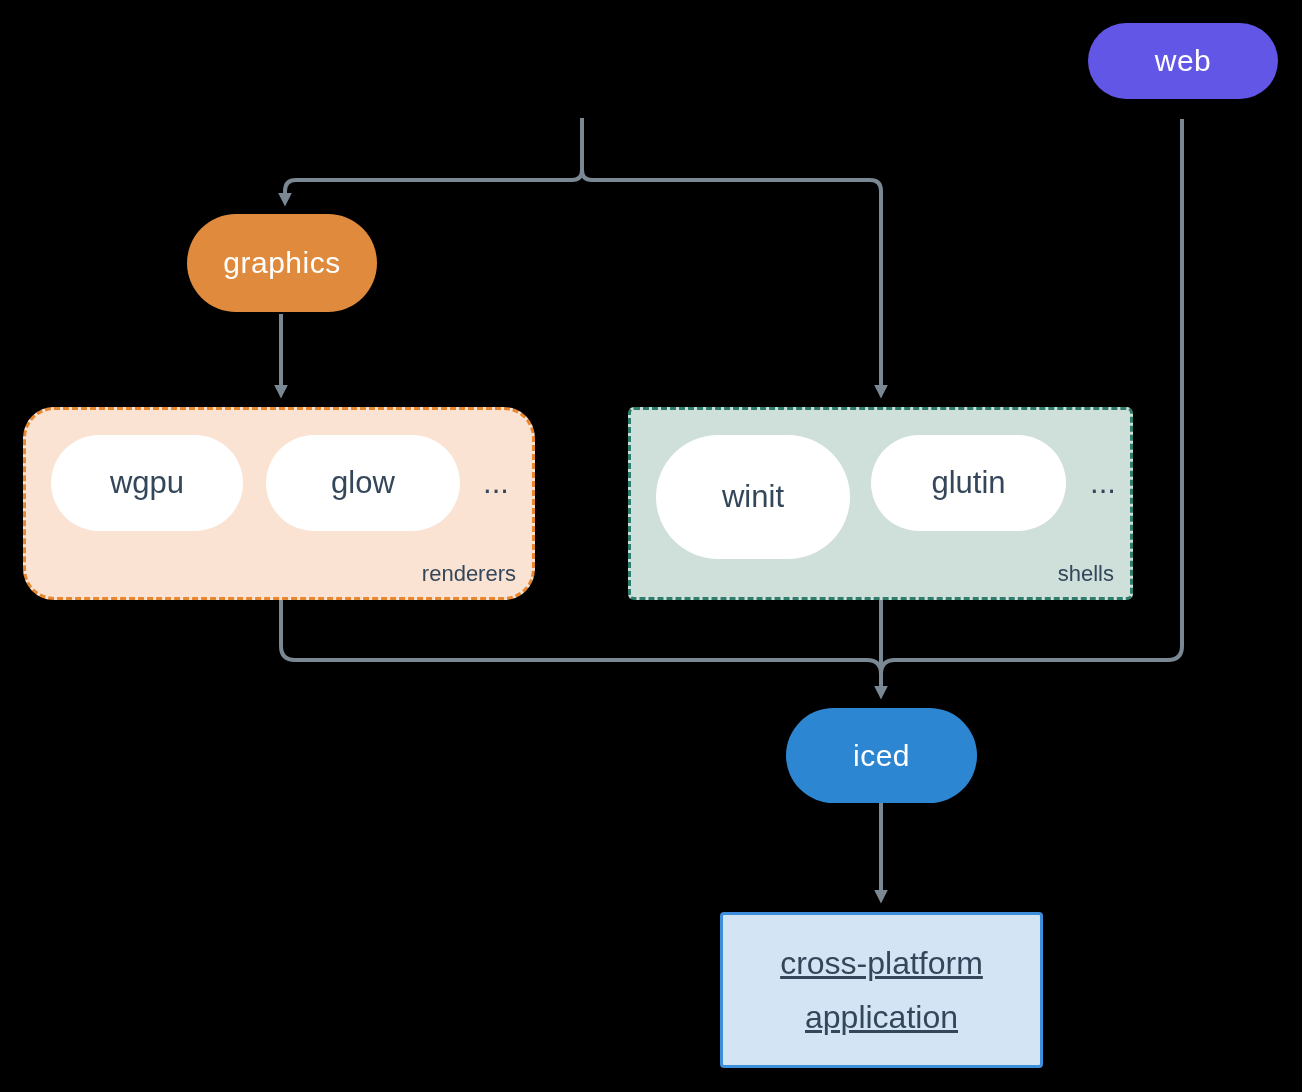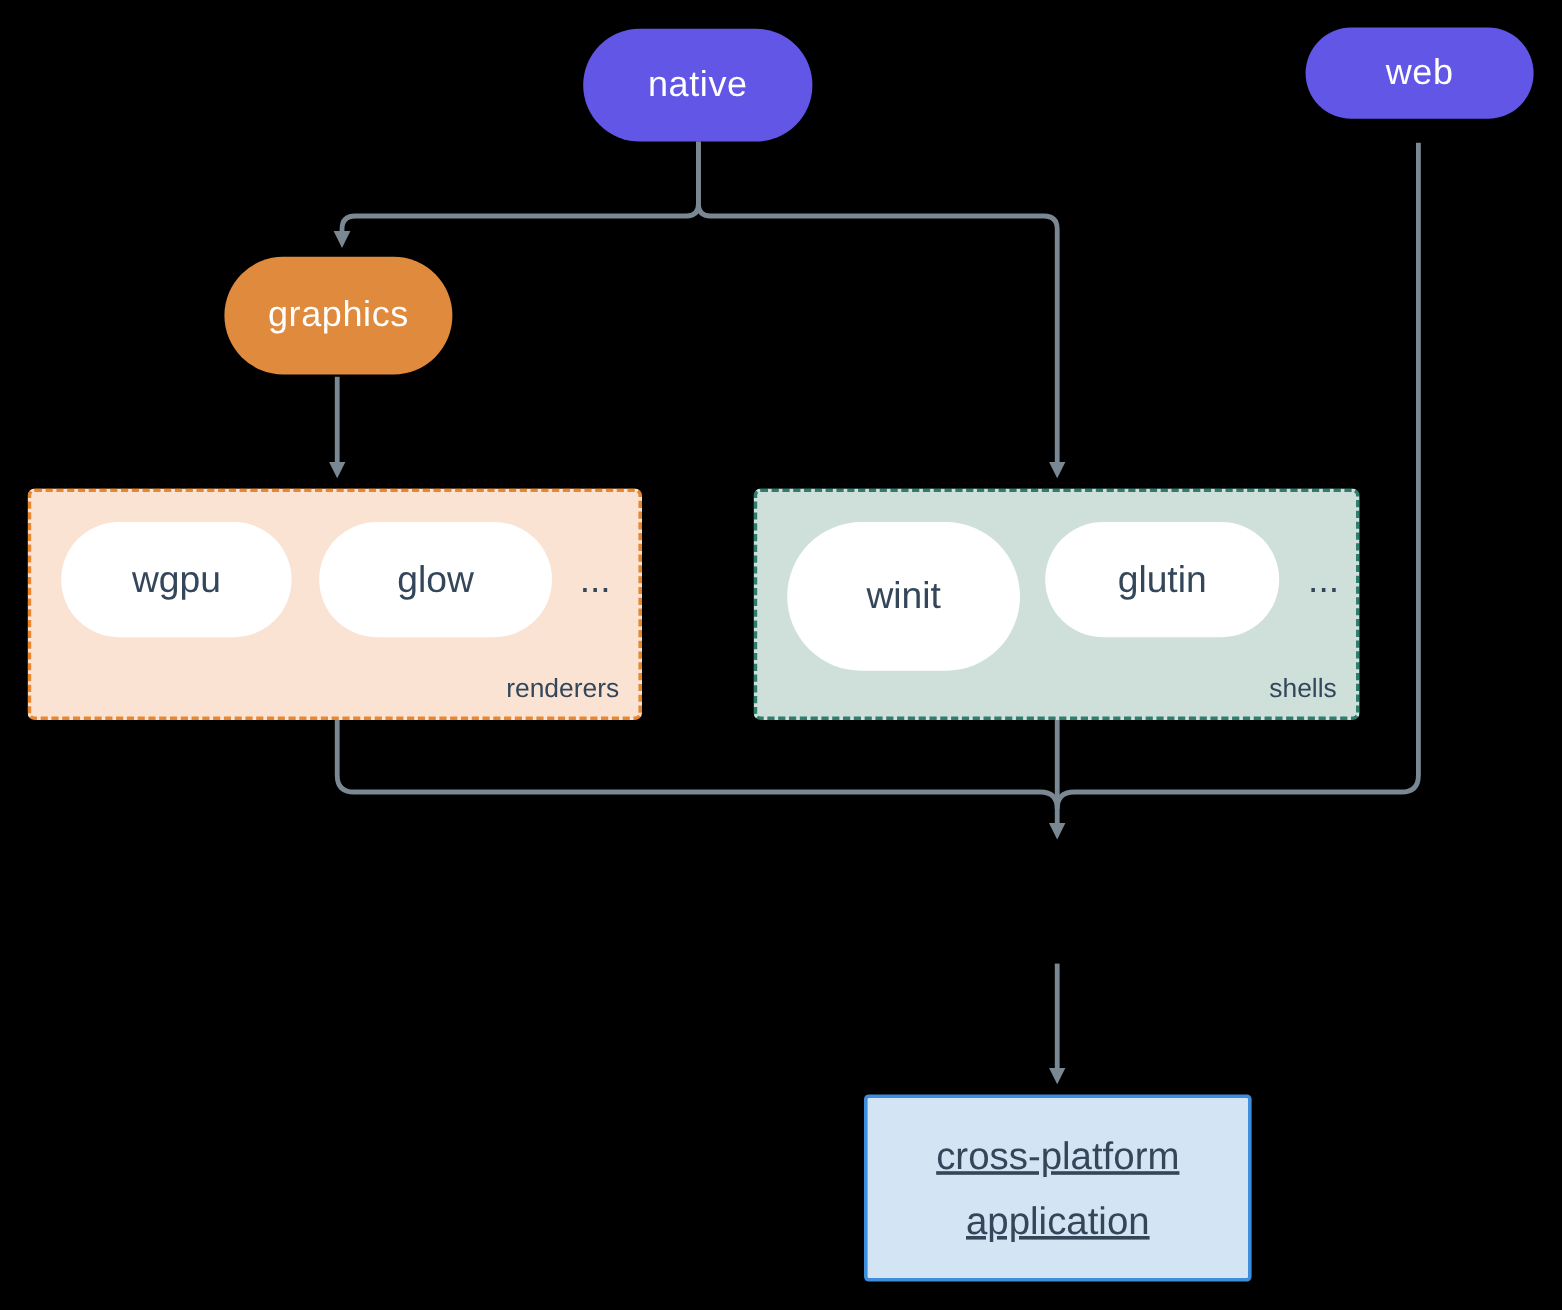--- a/index.html
+++ b/index.html
@@ -96,21 +96,21 @@
     line-height: 1.7;
     color: var(--dark-text, #34475A);
     padding: 0 30px;
     text-decoration: underline;
   }
   
   #node-native   { left: 486px;  top: 24px;  width: 191px; height: 94px; }
   #node-web      { left: 1088px; top: 23px;  width: 190px; height: 76px; }
   #node-graphics { left: 187px;  top: 214px; width: 190px; height: 98px; }
   #node-iced     { left: 786px;  top: 708px; width: 191px; height: 95px; }
-  #group-renderers { left: 23px;  top: 407px; width: 512px; height: 193px; }
+  #group-renderers { left: 23px;  top: 407px; width: 512px; height: 193px; border-radius: 31px; }
   #group-shells    { left: 628px; top: 407px; width: 505px; height: 193px; }
   #pill-wgpu   { left: 25px;  top: 25px; width: 192px; height: 96px; }
   #pill-glow   { left: 240px; top: 25px; width: 194px; height: 96px; }
   #renderers-ellipsis { left: 440px; top: 25px; width: 60px; height: 96px; }
   #pill-winit  { left: 25px;  top: 25px; width: 194px; height: 124px; }
   #pill-glutin { left: 240px; top: 25px; width: 195px; height: 96px; }
   #shells-ellipsis { left: 442px; top: 25px; width: 60px; height: 96px; }
 </style>
 </head>
 <body>
@@ -125,23 +125,20 @@
     </defs>
     <path class="edge" d="M 582 118 V 170 Q 582 180 572 180 H 296 Q 285 180 285 191 V 194" marker-end="url(#arrow)"></path>
     <path class="edge" d="M 582 118 V 170 Q 582 180 592 180 H 870 Q 881 180 881 191 V 386" marker-end="url(#arrow)"></path>
     <path class="edge" d="M 281 314 V 386" marker-end="url(#arrow)"></path>
     <path class="edge" d="M 281 600 V 646 Q 281 660 295 660 H 867 Q 881 660 881 674"></path>
     <path class="edge" d="M 1182 119 V 646 Q 1182 660 1168 660 H 895 Q 881 660 881 674"></path>
     <path class="edge" d="M 881 600 V 687" marker-end="url(#arrow)"></path>
     <path class="edge" d="M 881 803 V 891" marker-end="url(#arrow)"></path>
   </svg>
 
-  <div id="node-native" class="pill purple">
-    <span>native</span>
-  </div>
 
   <div id="node-web" class="pill purple">
     <span>web</span>
   </div>
 
   <div id="node-graphics" class="pill orange">
     <span>graphics</span>
   </div>
 
   <div id="group-renderers" class="group-box peach">
@@ -163,18 +160,21 @@
     </div>
     <div id="pill-glutin" class="inner-pill">
       <span>glutin</span>
     </div>
     <div id="shells-ellipsis" class="ellipsis">
       <span>...</span>
     </div>
     <div class="group-label">shells</div>
   </div>
 
+  <div id="node-iced" class="pill blue">
+    <span>iced</span>
+  </div>
 
   <div class="app-box">
     <span>cross-platform application</span>
   </div>
 
 </div>
 
 </body></html>

